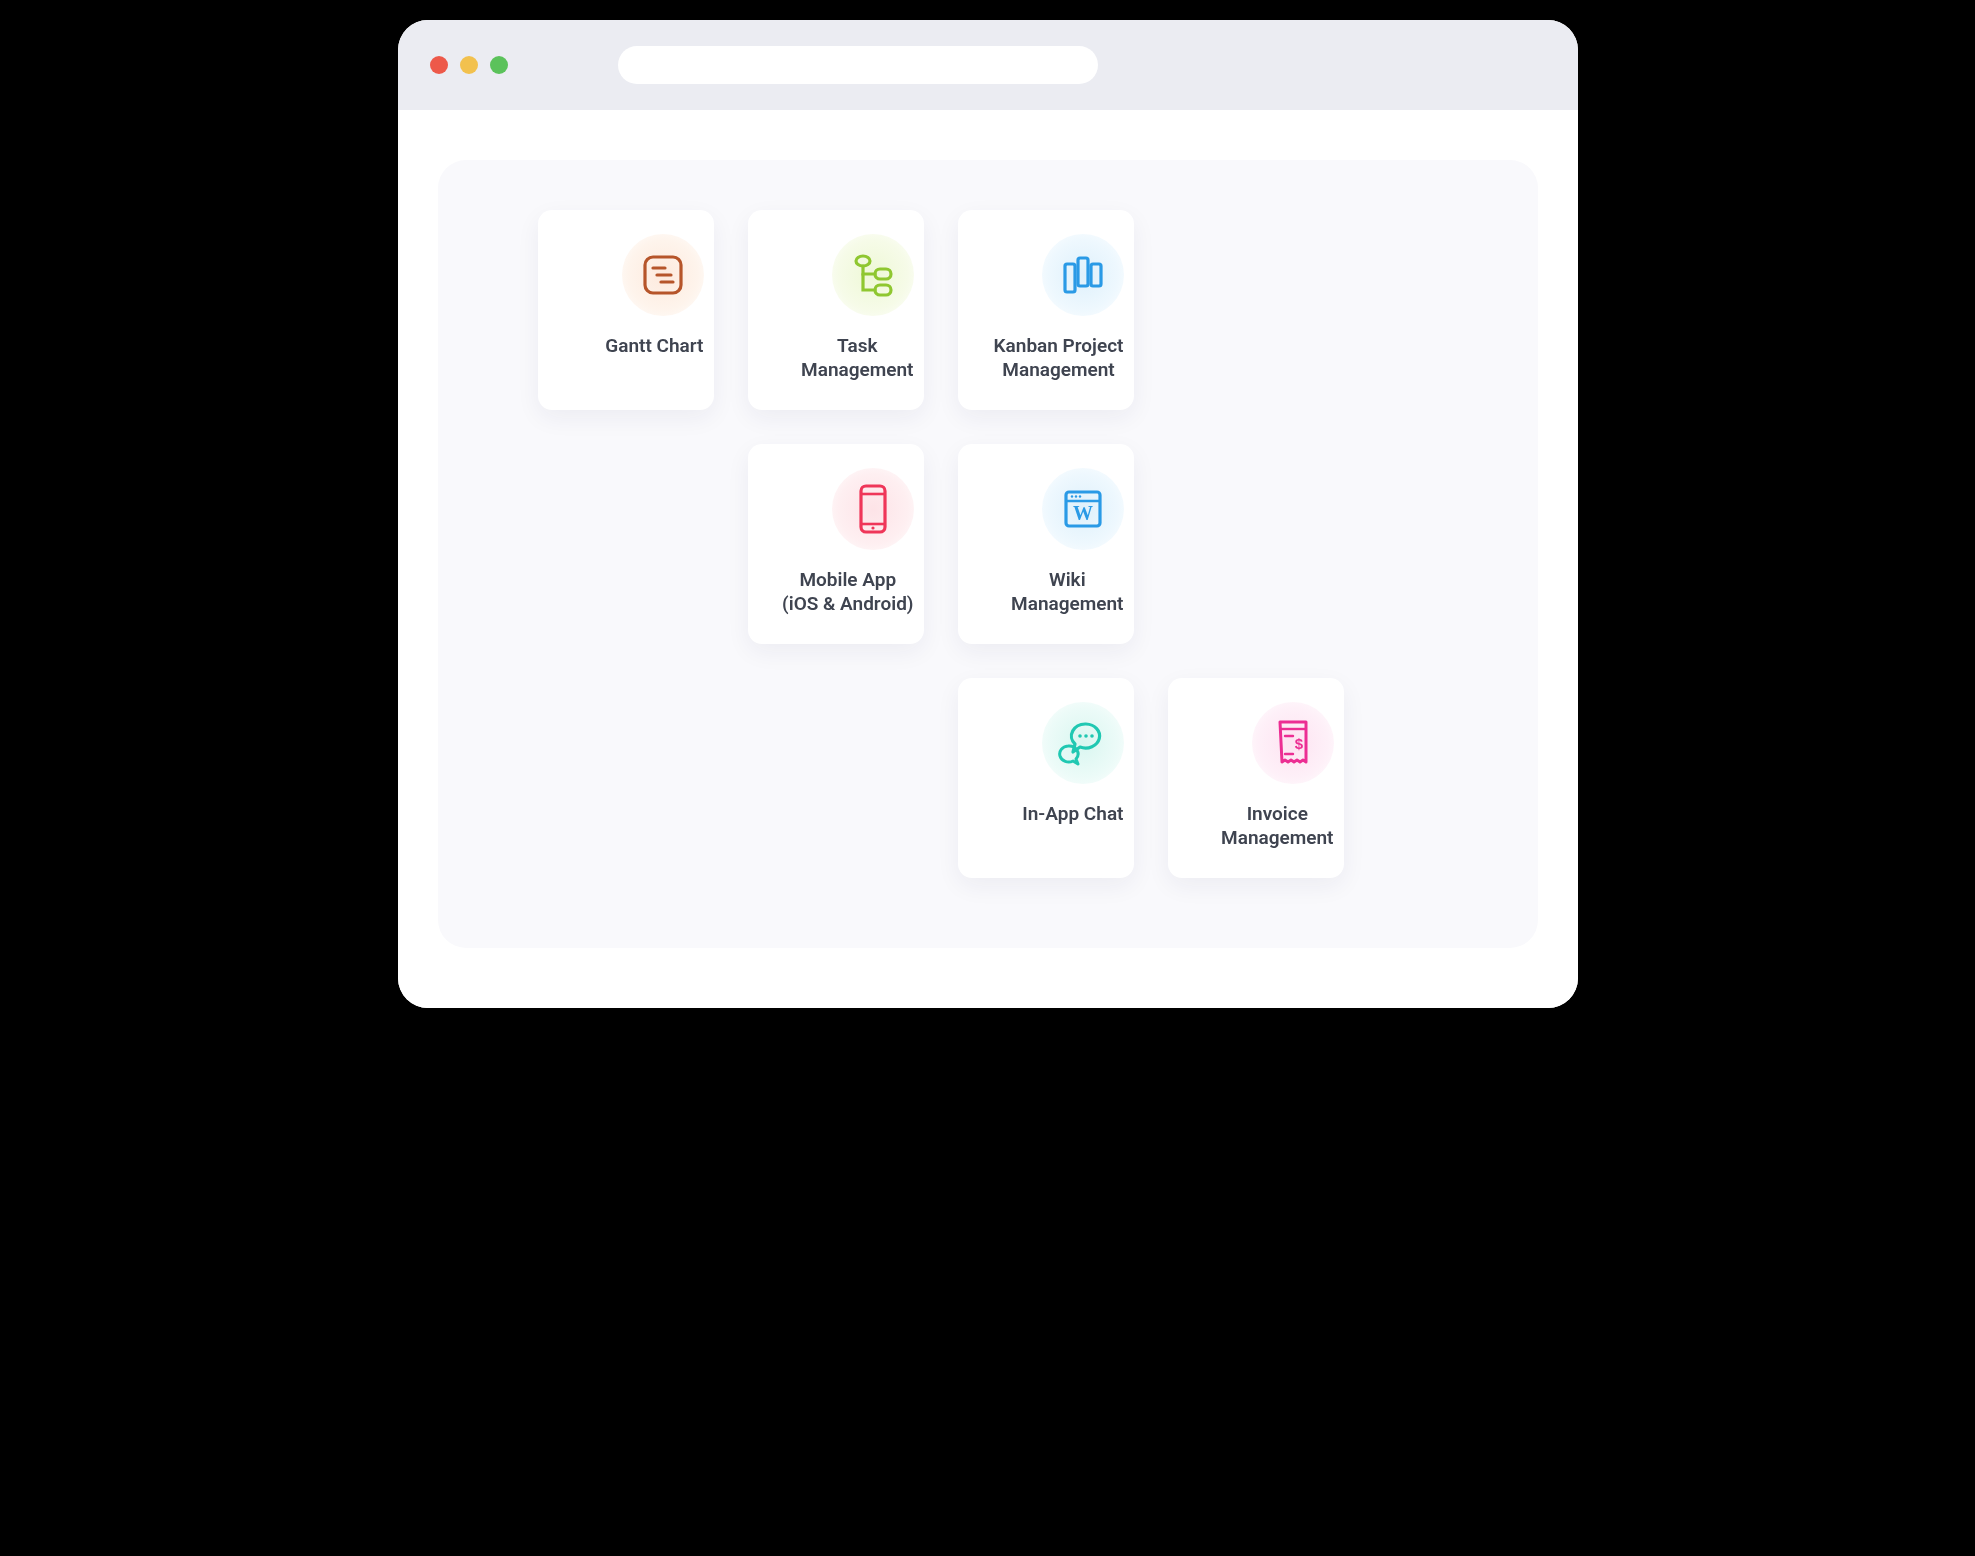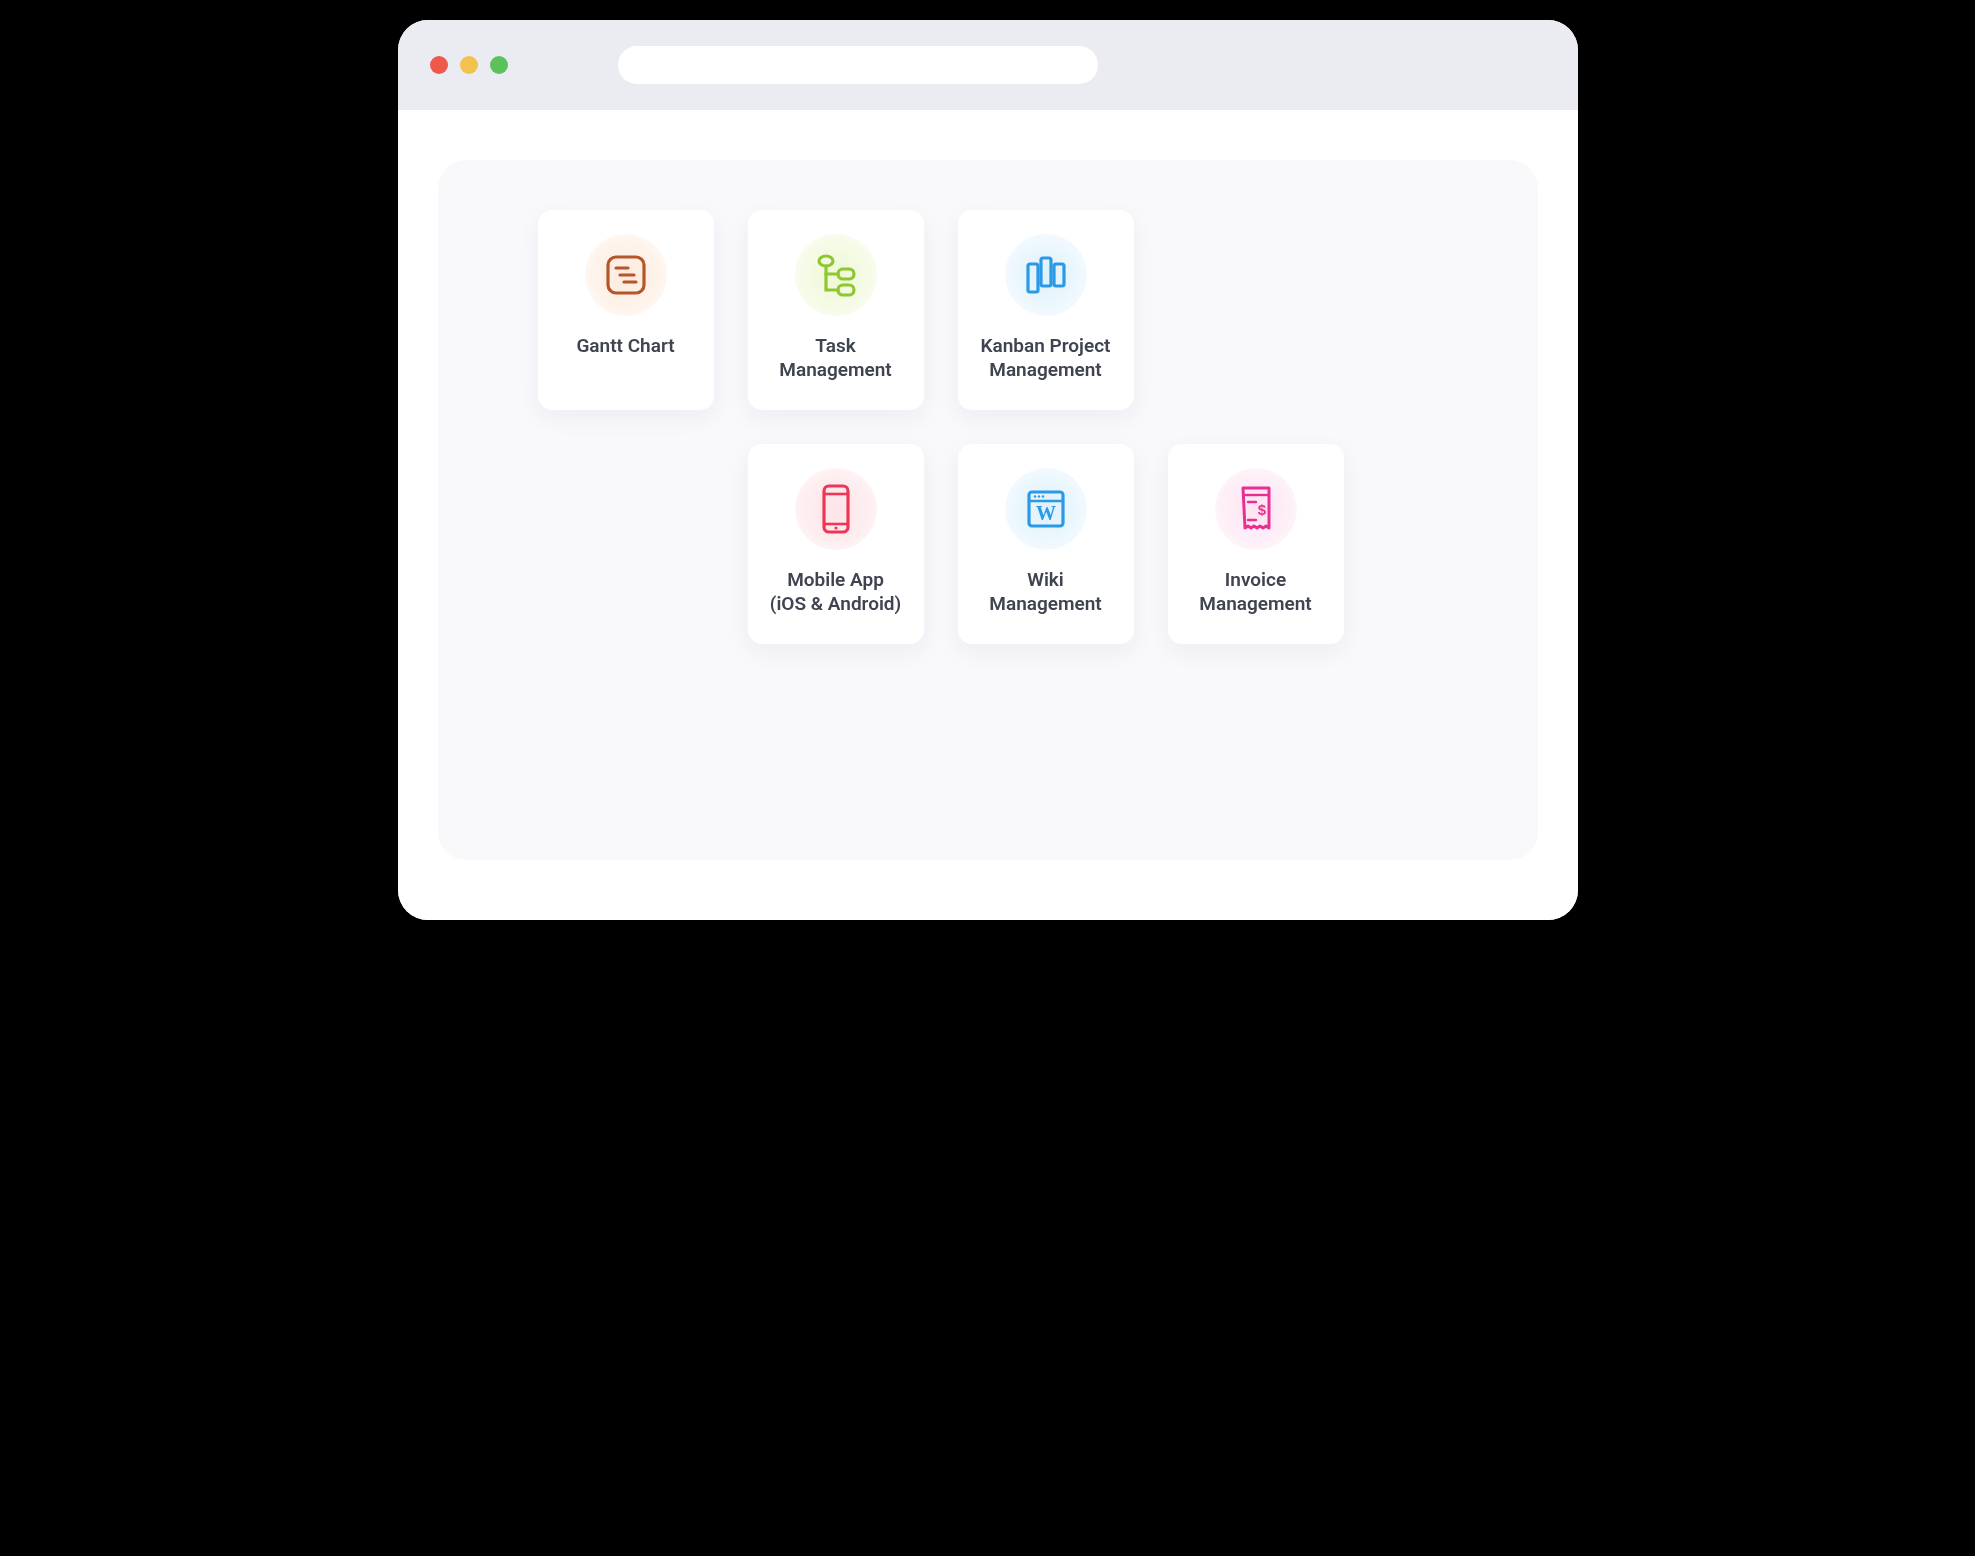--- a/index.html
+++ b/index.html
@@ -64,21 +64,21 @@
   gap: 34px;
   justify-content: start;
 }
 .feature-card {
   background: #fff;
   border-radius: 14px;
   width: 176px;
   box-shadow: 0 8px 24px rgba(40,40,80,0.06);
   display: flex;
   flex-direction: column;
-  align-items: center;
+  align-items: flex-end;
   padding: 24px 10px 8px 10px;
   cursor: pointer;
 }
 .feature-card.single-line { min-height: 182px; }
 .feature-card.two-line { min-height: 200px; }
 .icon-circle {
   width: 82px;
   height: 82px;
   border-radius: 50%;
   display: flex;
@@ -182,20 +182,32 @@
               <circle cx="14" cy="12.5" r="1.2" fill="#2a9ae6"></circle>
               <circle cx="18" cy="12.5" r="1.2" fill="#2a9ae6"></circle>
               <circle cx="22" cy="12.5" r="1.2" fill="#2a9ae6"></circle>
               <text x="25" y="36" font-family="Georgia,serif" font-size="20" font-weight="bold" fill="#2a9ae6" text-anchor="middle">W</text>
             </svg>
           </div>
           <div class="feature-label">Wiki<br>Management</div>
         </div>
 
 
+        <div class="feature-card single-line col3">
+          <div class="icon-circle bg-chat">
+            <svg width="54" height="54" viewBox="0 0 54 54" fill="none">
+              <path d="M30 8 a14 12 0 1 1 -6 23 l-7 5 l2 -8 a14 12 0 0 1 11 -20 z" stroke="#20c8b2" stroke-width="3.2" fill="none" stroke-linejoin="round"></path>
+              <circle cx="24" cy="20" r="1.8" fill="#20c8b2"></circle>
+              <circle cx="30" cy="20" r="1.8" fill="#20c8b2"></circle>
+              <circle cx="36" cy="20" r="1.8" fill="#20c8b2"></circle>
+              <path d="M12 30 a9 8 0 1 0 5 15 l5 3 l-2 -5 a9 8 0 0 0 -8 -13 z" stroke="#20c8b2" stroke-width="3" fill="none" stroke-linejoin="round"></path>
+            </svg>
+          </div>
+          <div class="feature-label">In-App Chat</div>
+        </div>
 
         <div class="feature-card two-line col4">
           <div class="icon-circle bg-invoice">
             <svg width="44" height="54" viewBox="0 0 44 54" fill="none">
               <path d="M9 6 h26 v40 l-3 -2 l-3 2 l-3 -2 l-3 2 l-3 -2 l-3 2 l-3 -2 l-3 2 z" stroke="#ec2e93" stroke-width="3" fill="none" stroke-linejoin="round"></path>
               <line x1="9" y1="13" x2="35" y2="13" stroke="#ec2e93" stroke-width="2.4"></line>
               <line x1="14" y1="20" x2="22" y2="20" stroke="#ec2e93" stroke-width="2.4" stroke-linecap="round"></line>
               <line x1="14" y1="38" x2="22" y2="38" stroke="#ec2e93" stroke-width="2.4" stroke-linecap="round"></line>
               <text x="28" y="33" font-family="Arial,sans-serif" font-size="15" font-weight="bold" fill="#ec2e93" text-anchor="middle">$</text>
             </svg>

